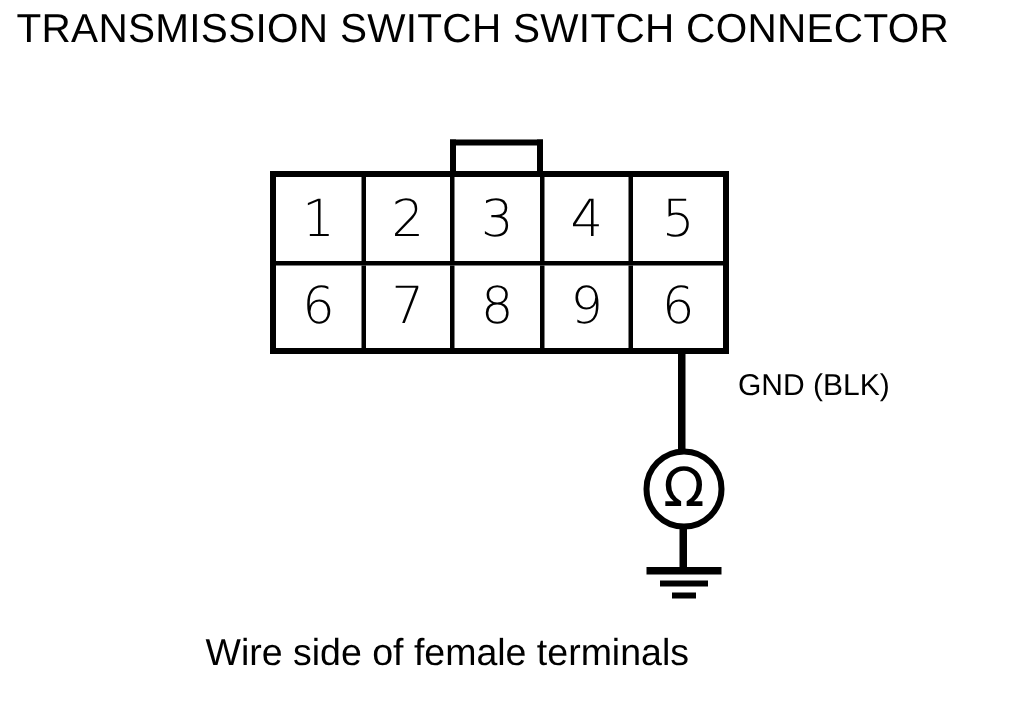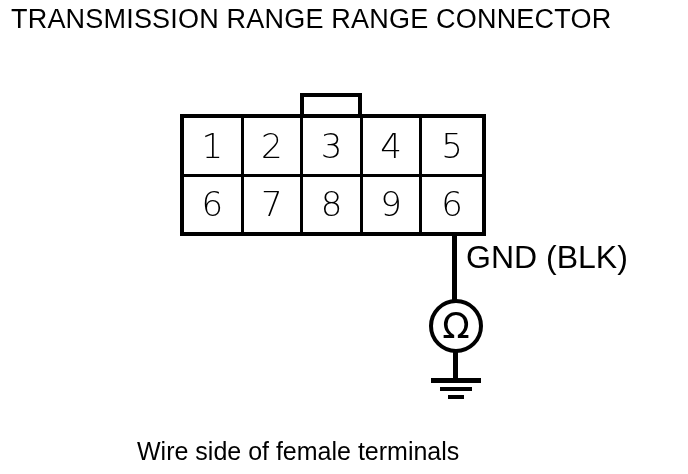--- a/index.html
+++ b/index.html
@@ -94,23 +94,23 @@
     left: 452px;
     top: 234px;
     width: 5px;
     height: 68px;
     background: #000;
   }
 
   
   #gnd-label {
     position: absolute;
-    left: 466px;
+    left: 492px;
     top: 243px;
-    font-size: 32px;
+    font-size: 20px;
     line-height: 28px;
     white-space: nowrap;
   }
 
   
   #ohmmeter {
     position: absolute;
     left: 429px;
     top: 299px;
     width: 54px;
@@ -159,32 +159,32 @@
     background: #000;
   }
   #gnd-bar1 { left: 1px;  top: 26px; width: 50px; height: 5px; }
   #gnd-bar2 { left: 10px; top: 35px; width: 32px; height: 4px; }
   #gnd-bar3 { left: 18px; top: 43px; width: 16px; height: 4px; }
 
   
   #caption {
     position: absolute;
     left: 137px;
-    top: 436px;
+    top: 420px;
     font-size: 25px;
     line-height: 30px;
     white-space: nowrap;
   }
 </style>
 </head>
 <body>
 
 <div id="page">
 
-  <div id="title">TRANSMISSION RANGE RANGE CONNECTOR</div>
+  <div id="title">TRANSMISSION SWITCH SWITCH CONNECTOR</div>
 
   <div id="connector">
 
     <div id="conn-tab"></div>
 
     <div id="conn-grid">
 
       <div class="conn-row top">
         <div class="conn-cell">1</div>
         <div class="conn-cell">2</div>

